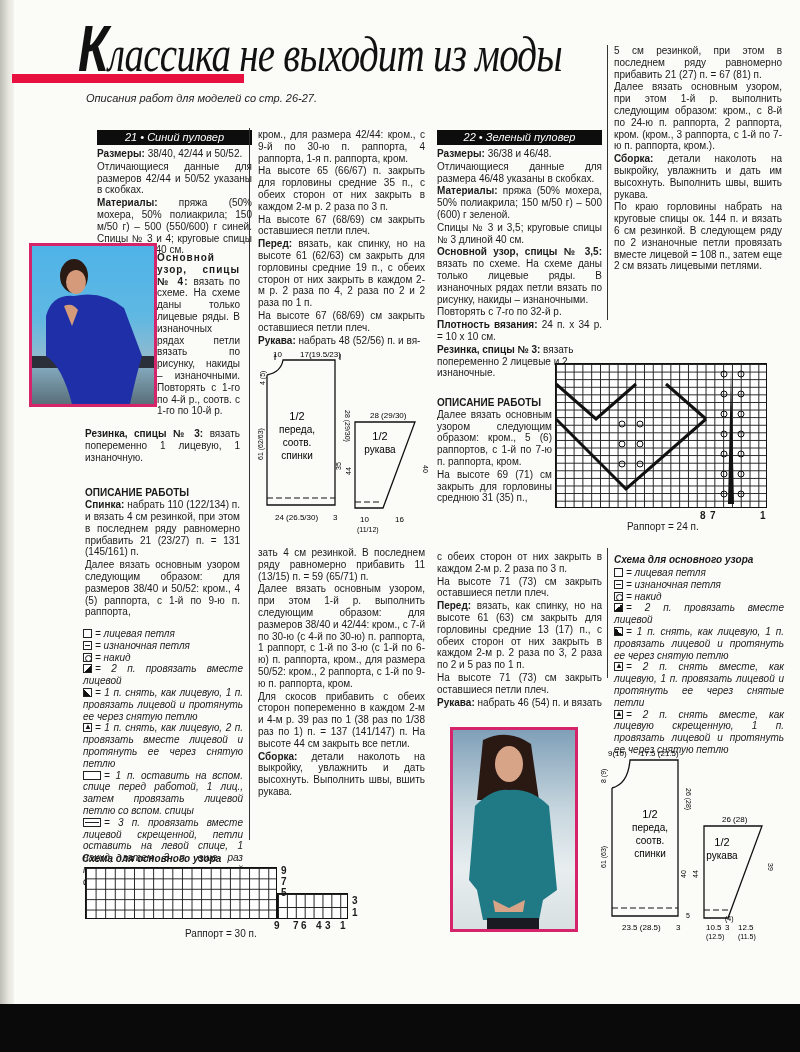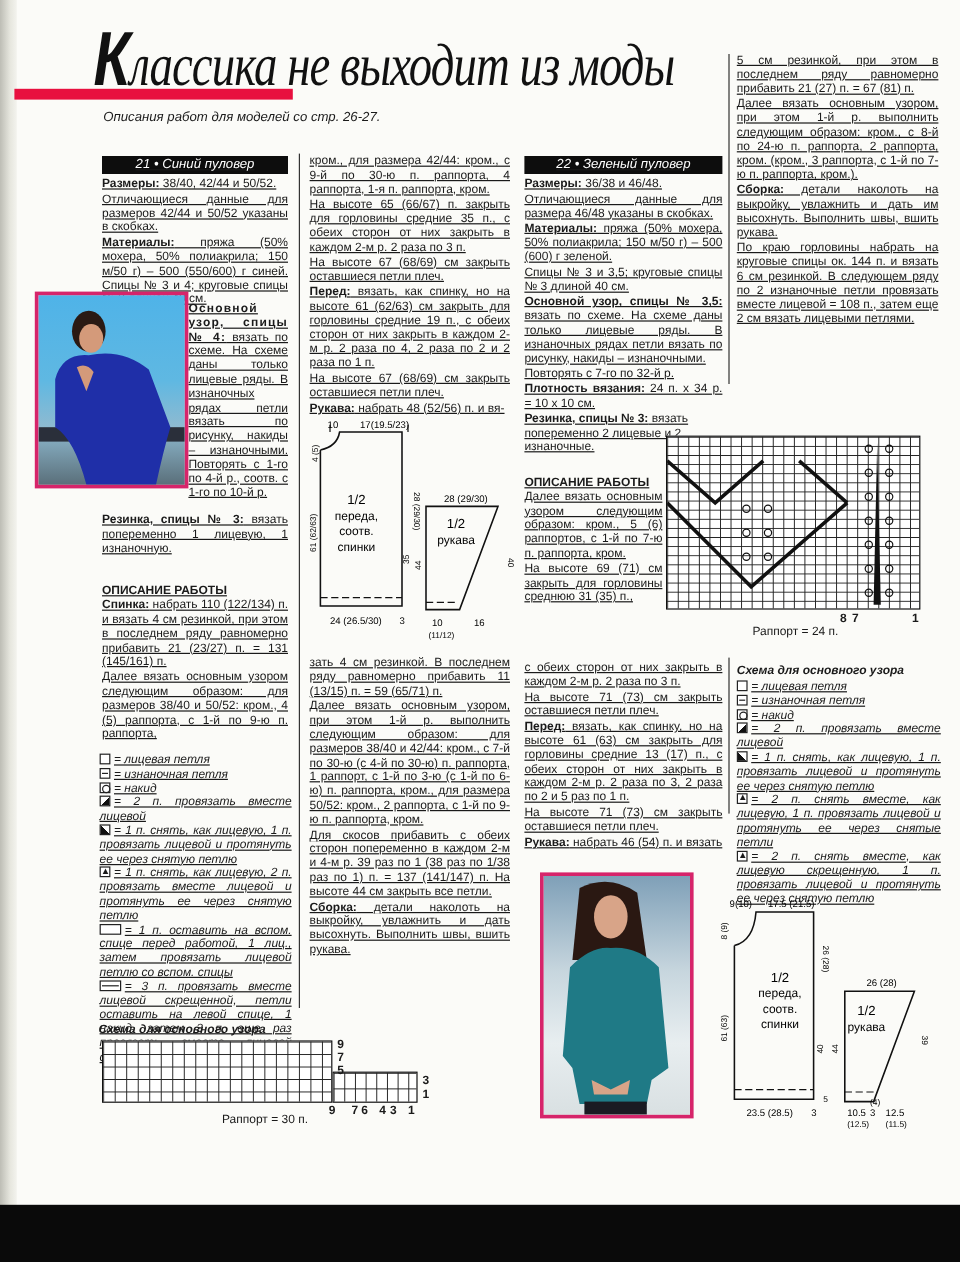--- a/index.html
+++ b/index.html
@@ -4,21 +4,21 @@
 <style>
   * { box-sizing: border-box; margin: 0; padding: 0; }
   html, body { width: 800px; height: 1052px; overflow: hidden; }
   body { background: #fbfbf8; font-family: "Liberation Sans", sans-serif; color: #1a1a1a; position: relative; }
   .binding { position: absolute; left: 0; top: 0; width: 14px; height: 1005px; background: linear-gradient(90deg, #bdbdb5 0%, #e6e6de 60%, #f3f3ee 100%); }
   .bottom-bar { position: absolute; left: 0; bottom: 0; width: 800px; height: 48px; background: #0a0a0a; }
   .title { position: absolute; left: 78px; top: 12px; font-family: "Liberation Serif", serif; font-style: italic; font-size: 50px; letter-spacing: -1px; color: #111; transform: scaleX(0.78); transform-origin: left top; white-space: nowrap; }
   .title .big { font-family: "Liberation Sans", sans-serif; font-weight: bold; font-size: 64px; }
   .red-bar { position: absolute; left: 12px; top: 74px; width: 232px; height: 9px; background: #e8103f; }
   .subtitle { position: absolute; left: 86px; top: 92px; font-size: 11px; font-style: italic; }
-  .col { position: absolute; font-size: 10px; line-height: 11.8px; text-align: justify; text-decoration: underline; }
+  .col { position: absolute; font-size: 10px; line-height: 11.8px; text-align: justify; }
   .col p { margin-bottom: 1px; }
   .col b { font-weight: bold; }
   .header-box { background: #0d0d0d; color: #fff; font-style: italic; font-size: 11px; text-align: center; height: 15px; line-height: 15px; margin-bottom: 3px; }
   .section-title { font-weight: bold; font-size: 10px; margin-top: 24px; }
   .rule { position: absolute; width: 1px; background: #333; }
   .photo { position: absolute; border: 3px solid #d6246a; overflow: hidden; }
   .photo1 { left: 29px; top: 243px; width: 128px; height: 164px; background: linear-gradient(180deg, #4fb3e8 0%, #5fb8e2 45%, #8fbad0 70%, #5a6f7a 100%); }
   .photo2 { left: 450px; top: 727px; width: 128px; height: 205px; background: linear-gradient(180deg, #7fa0b8 0%, #c7d6de 40%, #e8eef0 70%, #d9e0e2 100%); }
   .legend-row { font-style: italic; font-size: 10px; line-height: 11.8px; }
   .sym { display: inline-block; width: 9px; height: 9px; border: 1px solid #222; vertical-align: -1px; margin-right: 3px; position: relative; background: #fff; }
@@ -43,21 +43,21 @@
 <body>
 
 <div class="binding"></div>
 
 <div class="title">
   <span class="big">К</span><span>лассика не выходит из моды</span>
 </div>
 <div class="red-bar"></div>
 <div class="subtitle">Описания работ для моделей со стр. 26-27.</div>
 
-<div class="col" style="left:85px; top:130px; width:155px;">
+<div class="col" style="left:97px; top:130px; width:155px;">
   <div class="header-box">21 • Синий пуловер</div>
   <p><b>Размеры:</b><span> 38/40, 42/44 и 50/52.</span></p>
   <p>Отличающиеся данные для размеров 42/44 и 50/52 указаны в скобках.</p>
   <p style="padding-right:0;"><b>Материалы:</b><span> пряжа (50% мохера, 50% полиакрила; 150 м/50 г) – 500 (550/600) г синей. Спицы № 3 и 4; круговые спицы № 3 длиной 40 см.</span></p>
 </div>
 <div class="col" style="left:157px; top:226px; width:83px;">
   <p style="margin-top:26px;"><b style="letter-spacing:1px;">Основной узор, спицы № 4:</b><span> вязать по схеме. На схеме даны только лицевые ряды. В изнаночных рядах петли вязать по рисунку, накиды – изнаночными. Повторять с 1-го по 4-й р., соотв. с 1-го по 10-й р.</span></p>
 </div>
 <div class="col" style="left:85px; top:428px; width:155px;">
   <p><b>Резинка, спицы № 3:</b><span> вязать попеременно 1 лицевую, 1 изнаночную.</span></p>

